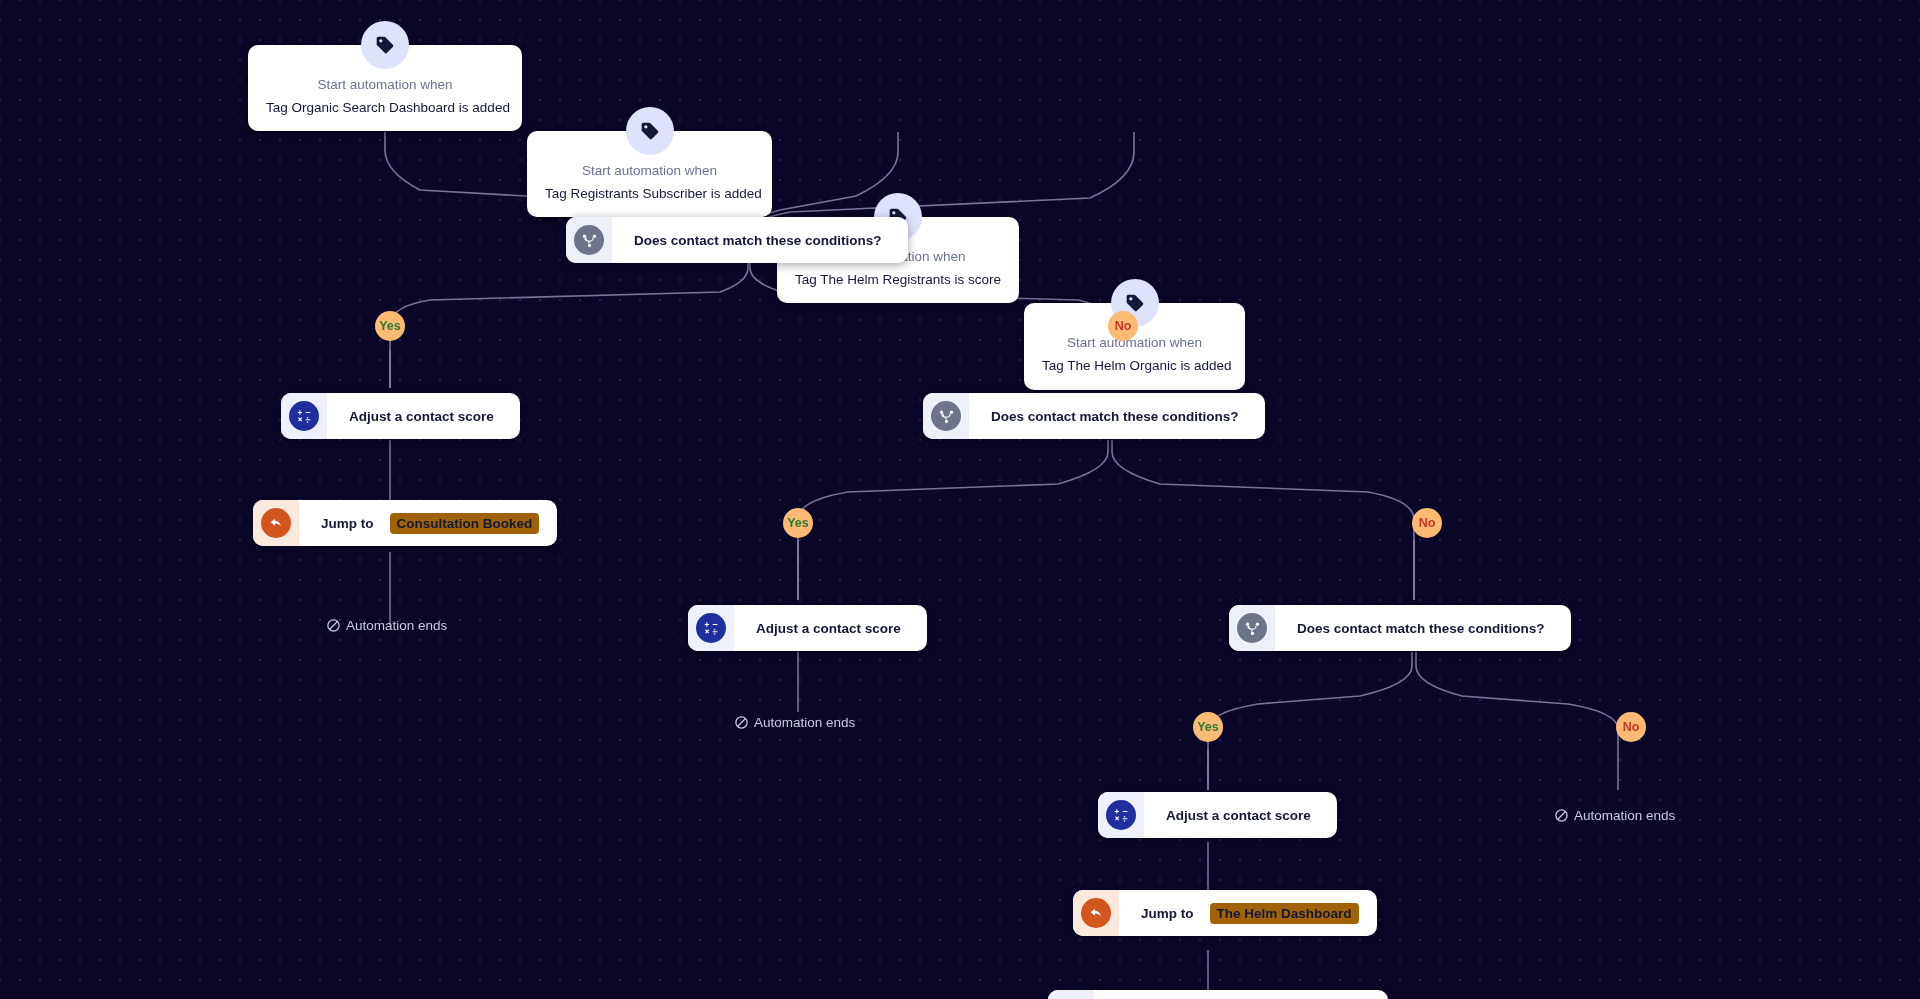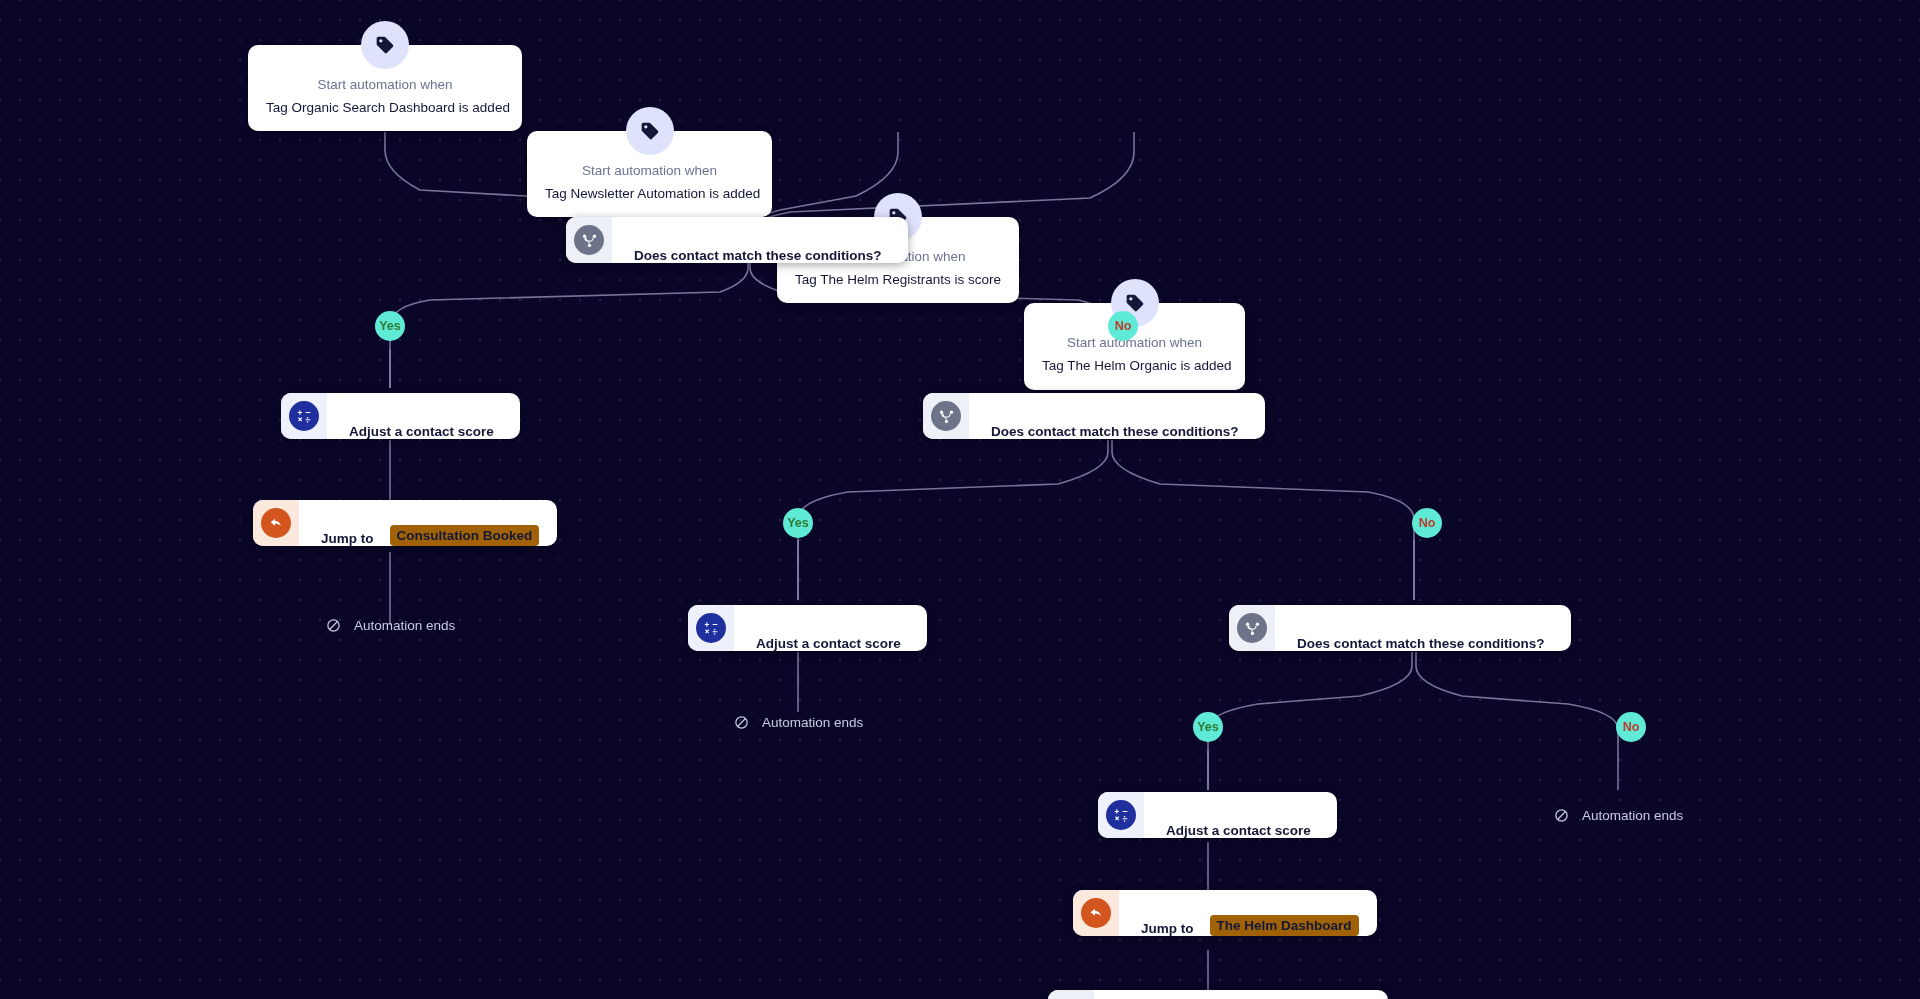--- a/index.html
+++ b/index.html
@@ -84,21 +84,21 @@
     font-weight: normal;
     line-height: 1.45;
     white-space: nowrap;
   }
 
   
   .action-card {
     background: #ffffff;
     border-radius: 10px;
     display: flex;
-    align-items: flex-end;
+    align-items: center;
     height: 46px;
     box-shadow: 0 2px 10px rgba(0,0,0,.35);
     overflow: hidden;
   }
   .icon-slot {
     width: 46px;
     height: 46px;
     flex: 0 0 46px;
     display: flex;
     align-items: center;
@@ -140,37 +140,37 @@
     white-space: nowrap;
     margin-right: 18px;
   }
 
   
   .branch-badge {
     position: absolute;
     width: 30px;
     height: 30px;
     border-radius: 50%;
-    background: #5eead4;
+    background: #fdba74;
     display: flex;
     align-items: center;
     justify-content: center;
     font-size: 12.5px;
     font-weight: bold;
     z-index: 4;
   }
   .branch-badge.yes { color: #2f7a33; }
   .branch-badge.no  { color: #c0392b; margin-left: 13px; }
 
   
   .ends {
     position: absolute;
     display: flex;
     align-items: center;
-    gap: 13px;
+    gap: 5px;
     color: #c9cbe0;
     font-size: 13.5px;
     white-space: nowrap;
     z-index: 3;
   }
   .ends svg { display: block; }
 
   
   #edit-btn {
     position: absolute;
@@ -242,21 +242,21 @@
     <div class="trigger-title">Tag Organic Search Dashboard is added</div>
   </div>
 
   <div class="node trigger-card" style="left:527px; top:45px; width:245px;">
     <span class="trigger-badge">
       <svg width="20" height="20" viewBox="0 0 24 24" fill="#141838">
         <path d="M21.4 11.6 12.4 2.6A2 2 0 0 0 11 2H4a2 2 0 0 0-2 2v7c0 .5.2 1 .6 1.4l9 9a2 2 0 0 0 2.8 0l7-7a2 2 0 0 0 0-2.8zM7 9a2 2 0 1 1 0-4 2 2 0 0 1 0 4z"></path>
       </svg>
     </span>
     <div class="trigger-sub">Start automation when</div>
-    <div class="trigger-title">Tag Newsletter Automation is added</div>
+    <div class="trigger-title">Tag Registrants Subscriber is added</div>
   </div>
 
   <div class="node trigger-card" style="left:777px; top:45px; width:242px;">
     <span class="trigger-badge">
       <svg width="20" height="20" viewBox="0 0 24 24" fill="#141838">
         <path d="M21.4 11.6 12.4 2.6A2 2 0 0 0 11 2H4a2 2 0 0 0-2 2v7c0 .5.2 1 .6 1.4l9 9a2 2 0 0 0 2.8 0l7-7a2 2 0 0 0 0-2.8zM7 9a2 2 0 1 1 0-4 2 2 0 0 1 0 4z"></path>
       </svg>
     </span>
     <div class="trigger-sub">Start automation when</div>
     <div class="trigger-title">Tag The Helm Registrants is score</div>

